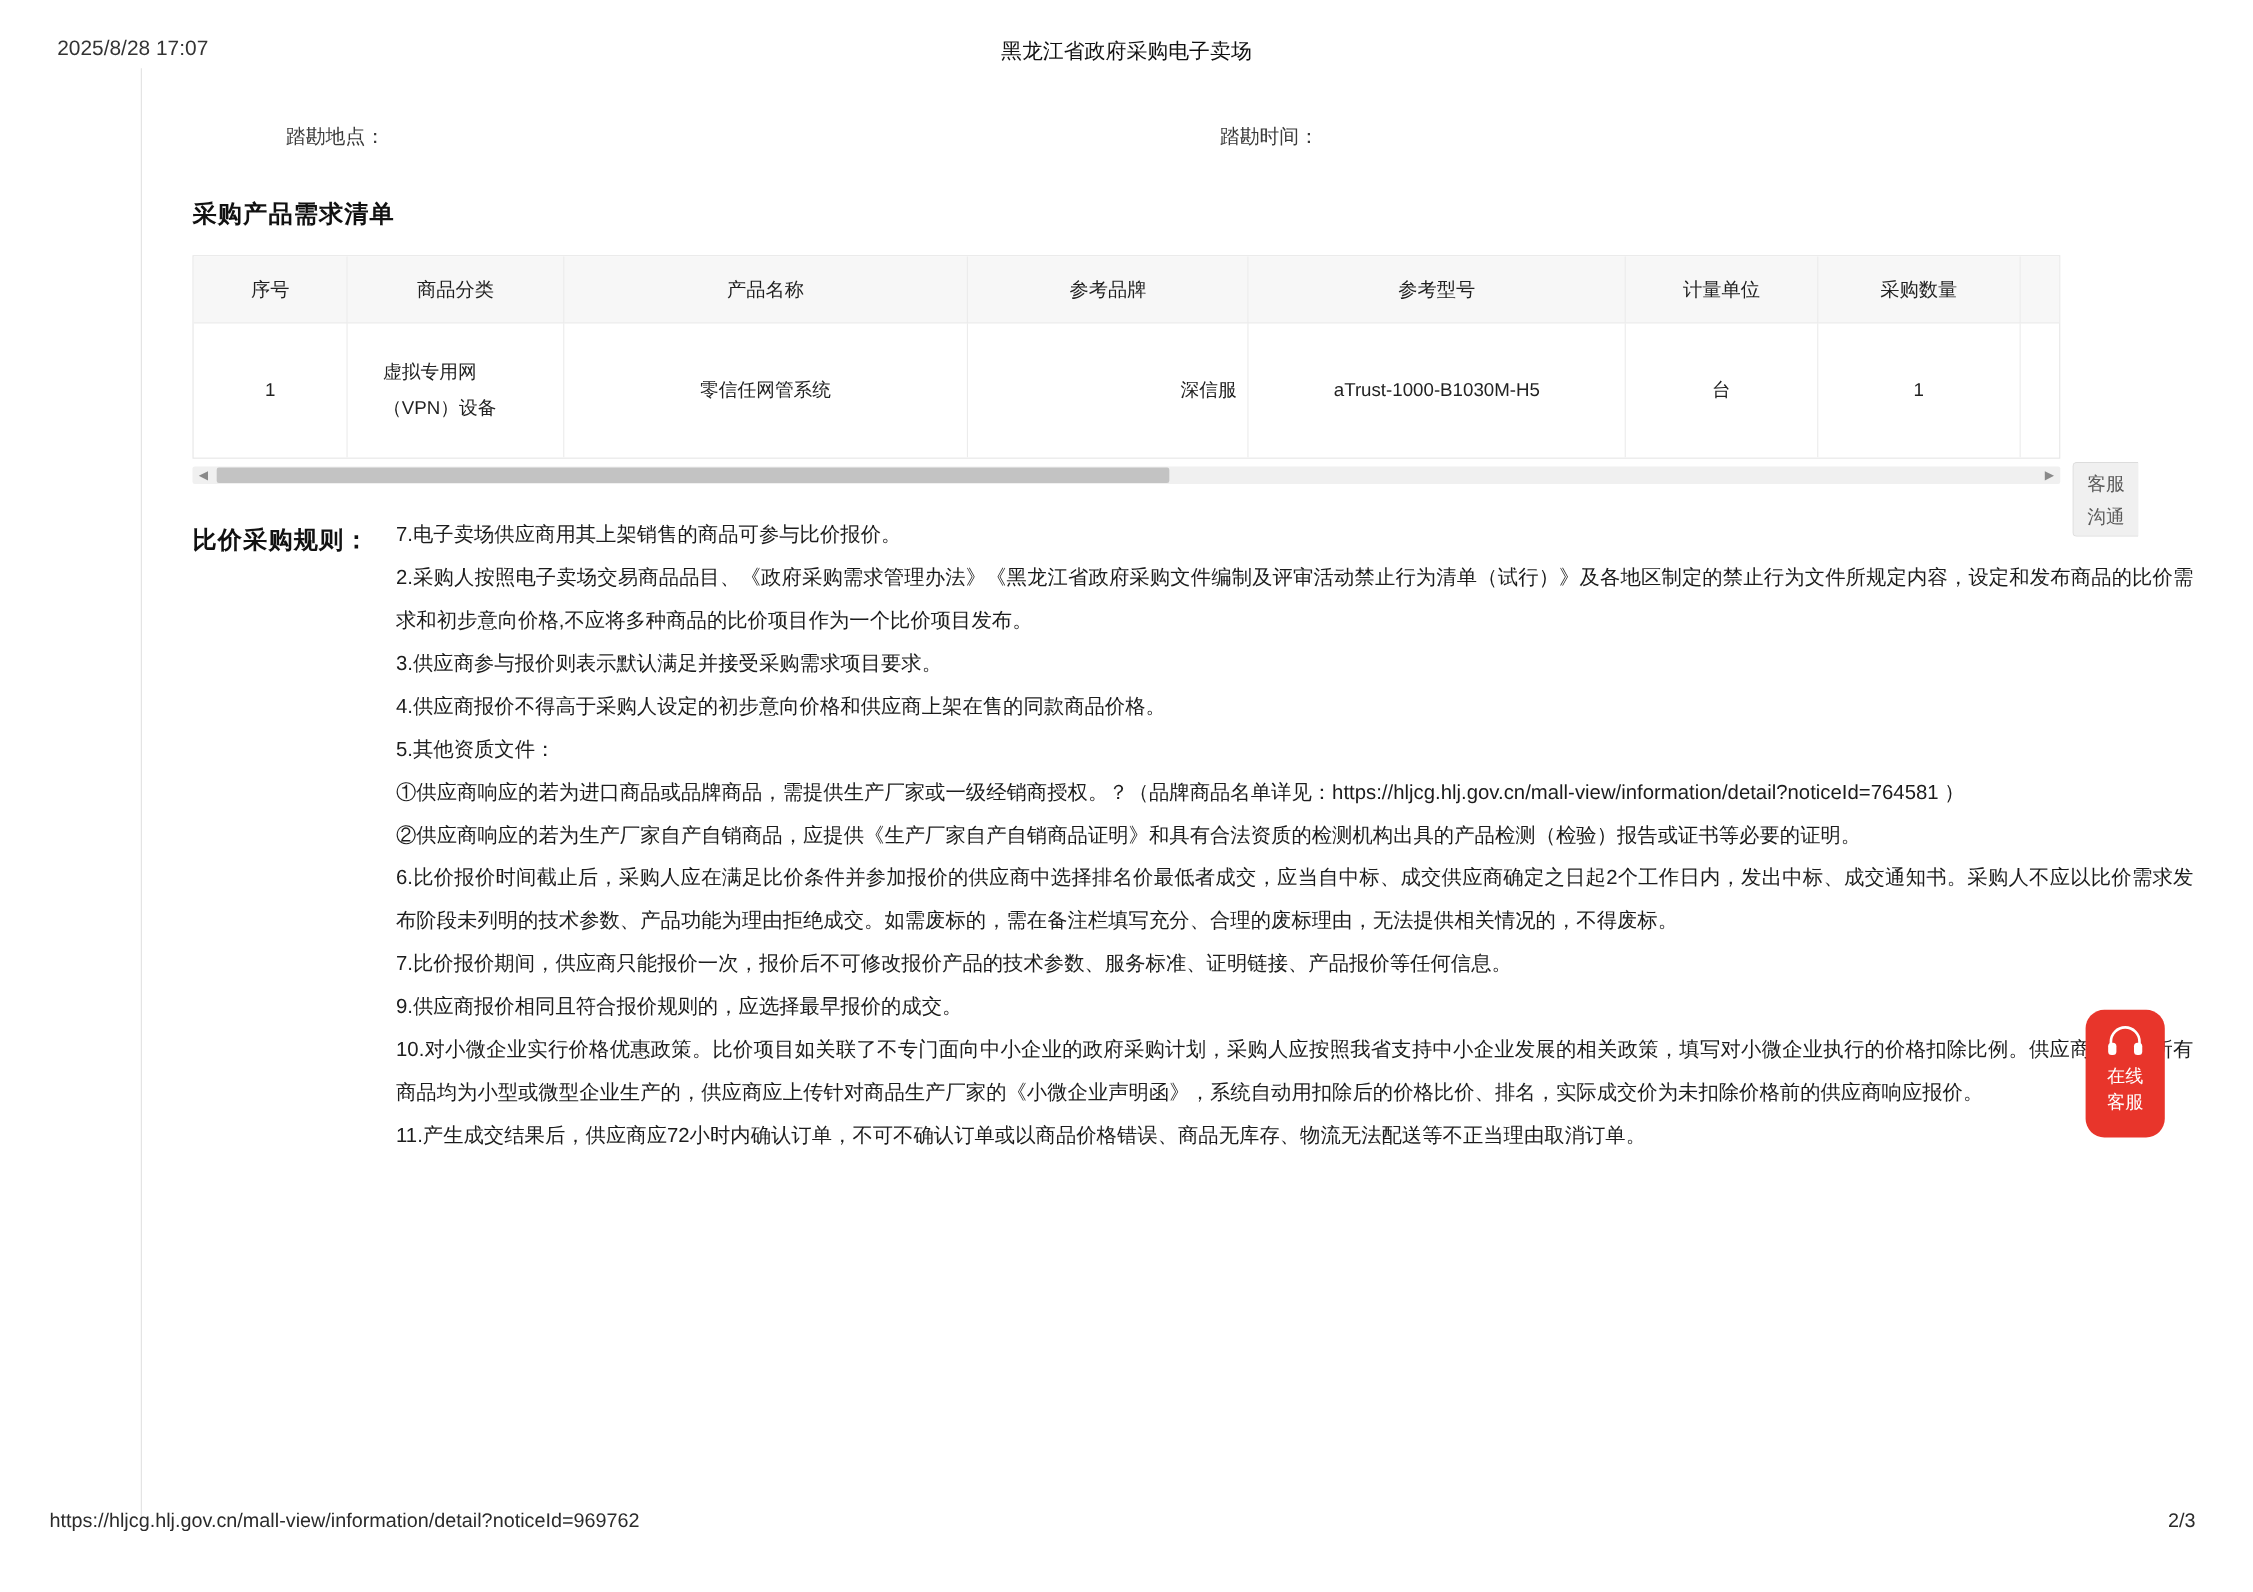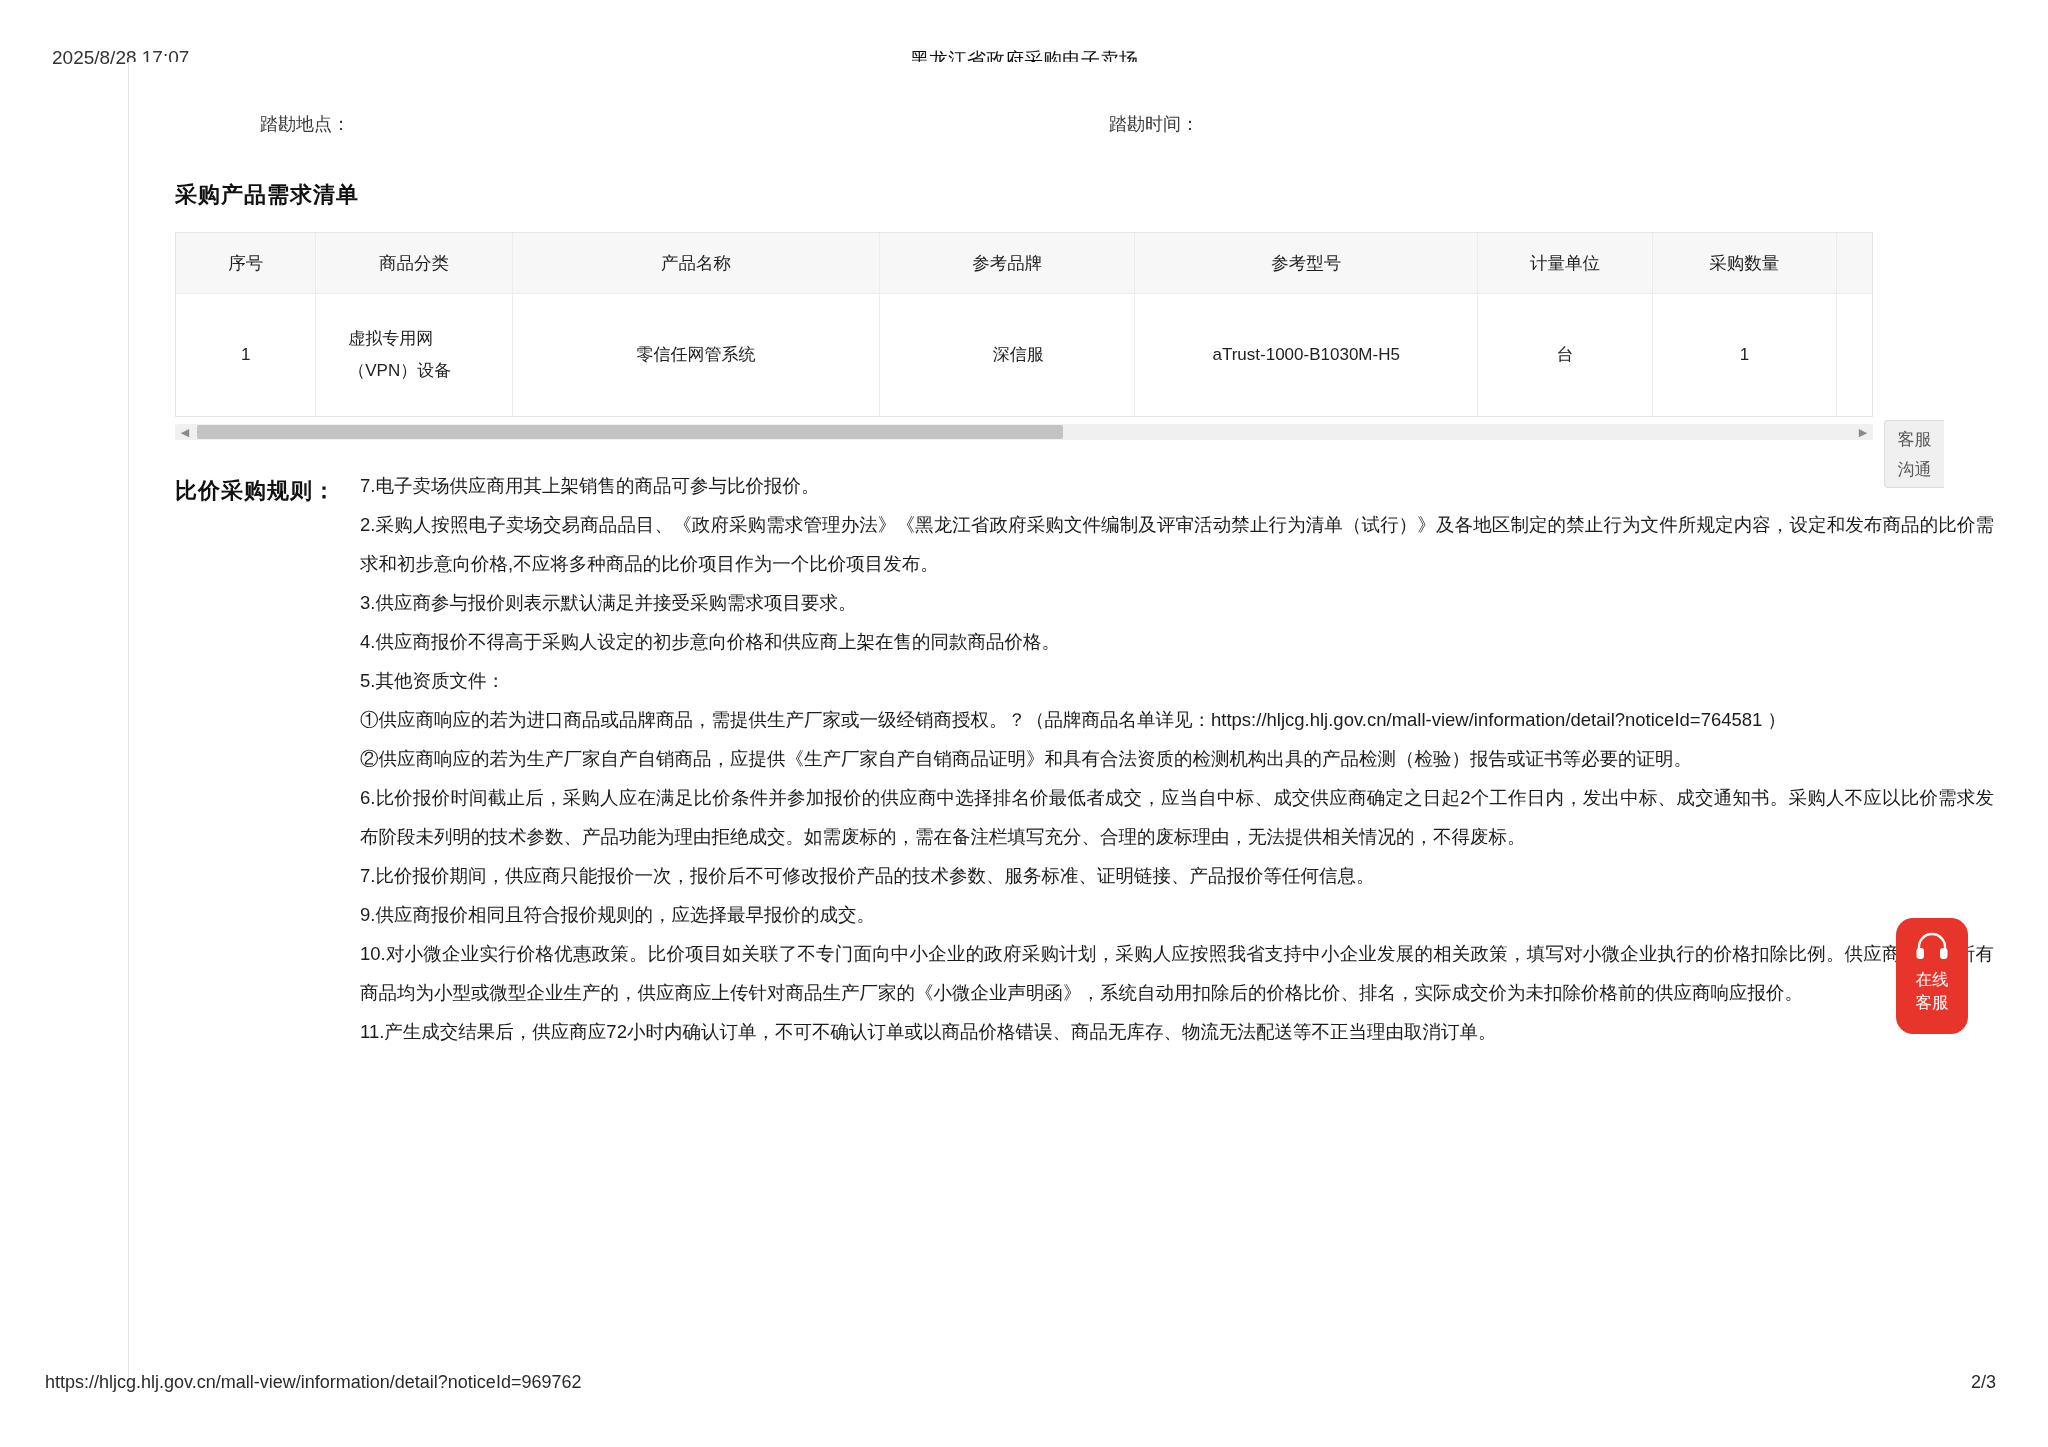--- a/index.html
+++ b/index.html
@@ -12,21 +12,21 @@
     height: 1447px;
     position: relative;
     font-family: "Liberation Sans", sans-serif;
     color: #1a1a1a;
     overflow: hidden;
   }
 
   
   .print-header {
     position: absolute;
-    top: 47px;
+    top: 34px;
     left: 0;
     width: 2048px;
     height: 24px;
     font-size: 19px;
     color: #333;
   }
   .print-header .ph-date {
     position: absolute;
     left: 52px;
     top: 0;
@@ -110,21 +110,21 @@
     height: 122px;
     border-right: 1px solid #ececec;
     color: #222;
     text-align: center;
     vertical-align: middle;
     font-size: 17px;
     padding: 0 10px;
     box-sizing: border-box;
   }
   table.req-table td.left-pad {
-    text-align: center;
+    text-align: right;
     padding-left: 32px;
   }
   table.req-table td.cls {
     text-align: left;
     padding-left: 32px;
     line-height: 32px;
   }
   .col-seq   { width: 112px; }
   .col-cat   { width: 158px; }
   .col-name  { width: 298px; }

